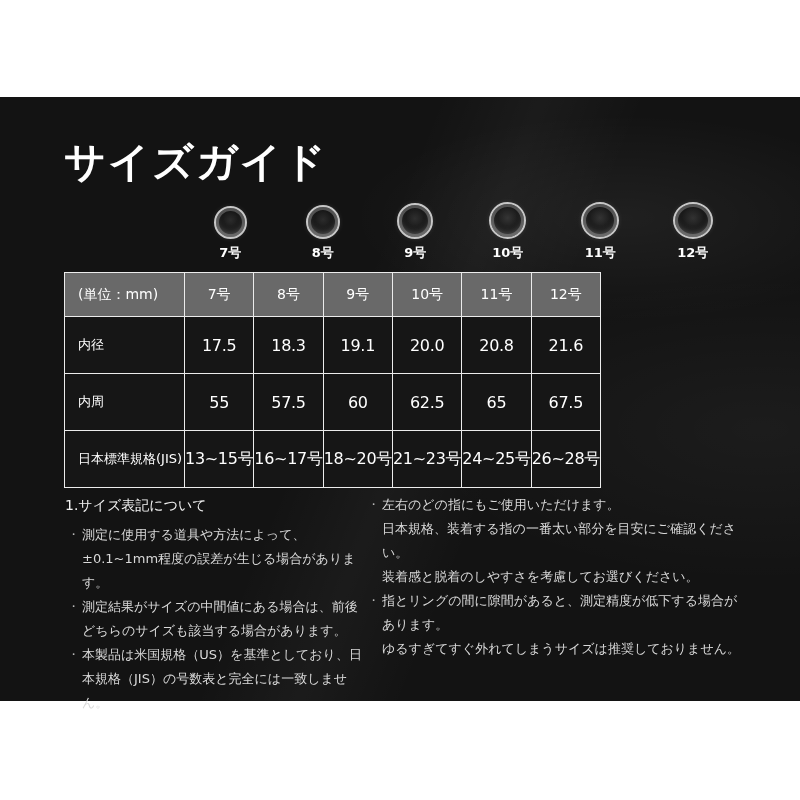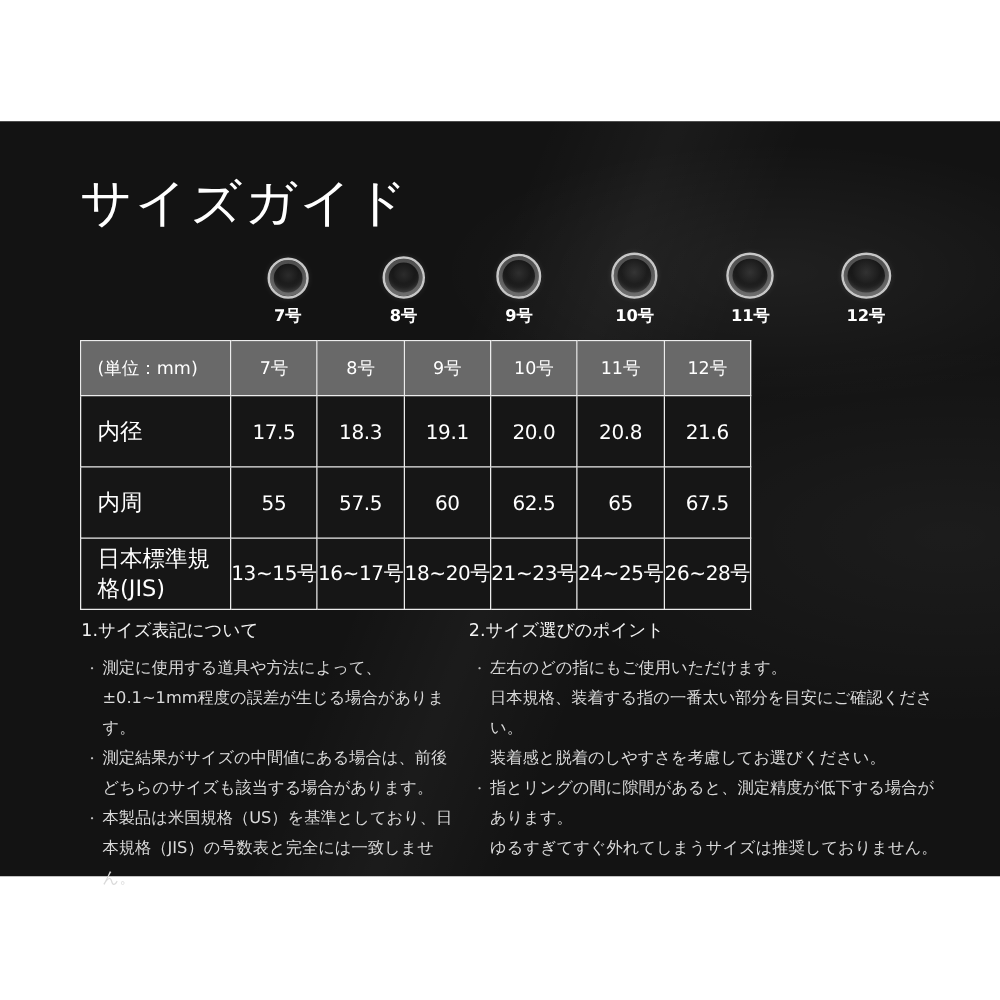--- a/index.html
+++ b/index.html
@@ -18,21 +18,21 @@
       radial-gradient(ellipse 420px 160px at 78% 20%, rgba(255,255,255,0.055), transparent 65%),
       linear-gradient(112deg, transparent 42%, rgba(255,255,255,0.035) 52%, transparent 62%),
       radial-gradient(ellipse 500px 220px at 95% 55%, rgba(255,255,255,0.04), transparent 70%),
       #131313;
     color: #ffffff;
   }
   .title {
     position: absolute;
     left: 64px; top: 38px;
     font-size: 41px;
-    font-weight: 400;
+    font-weight: 700;
     letter-spacing: 2px;
     color: #ffffff;
   }
   
   .rings-row {
     position: absolute;
     left: 184px; top: 105px;
     width: 555px; height: 60px;
     display: flex;
   }
@@ -79,37 +79,37 @@
     text-align: center;
   }
   .size-table tr.head th.unit-cell {
     text-align: left;
     padding-left: 13px;
     font-size: 14px;
   }
   .size-table tr.data th {
     background: #161616;
     height: 57px;
-    font-size: 18px;
+    font-size: 13px;
     text-align: left;
     padding-left: 13px;
   }
   .size-table tr.data td {
     background: #161616;
     text-align: center;
     font-size: 16px;
     letter-spacing: -0.3px;
   }
   
   .notes {
     position: absolute;
     left: 65px; top: 396px;
     width: 690px;
     display: flex;
-    gap: 10px;
+    gap: 0;
     color: #d9d9d9;
   }
   .note-col { font-size: 13px; line-height: 1.85; }
   .note-col.left  { width: 300px; }
   .note-col.right { width: 380px; }
   .note-heading {
     color: #f2f2f2;
     font-size: 14px;
     margin-bottom: 4px;
   }
@@ -220,21 +220,20 @@
         <span class="bullet">・</span>
         <div class="note-text">測定結果がサイズの中間値にある場合は、前後どちらのサイズも該当する場合があります。</div>
       </div>
       <div class="note-item">
         <span class="bullet">・</span>
         <div class="note-text">本製品は米国規格（US）を基準としており、日本規格（JIS）の号数表と完全には一致しません。</div>
       </div>
     </section>
 
     <section class="note-col right">
-      <div class="note-heading">2.サイズ選びのポイント</div>
       <div class="note-item">
         <span class="bullet">・</span>
         <div class="note-lines">
           <div>左右のどの指にもご使用いただけます。</div>
           <div>日本規格、装着する指の一番太い部分を目安にご確認ください。</div>
           <div>装着感と脱着のしやすさを考慮してお選びください。</div>
         </div>
       </div>
       <div class="note-item">
         <span class="bullet">・</span>

